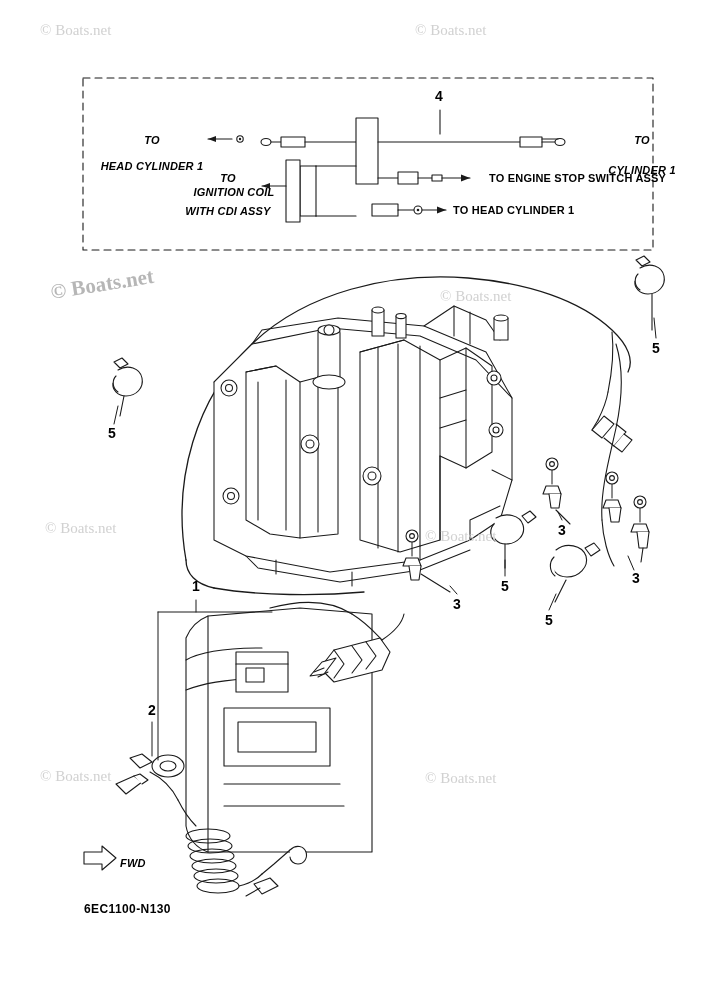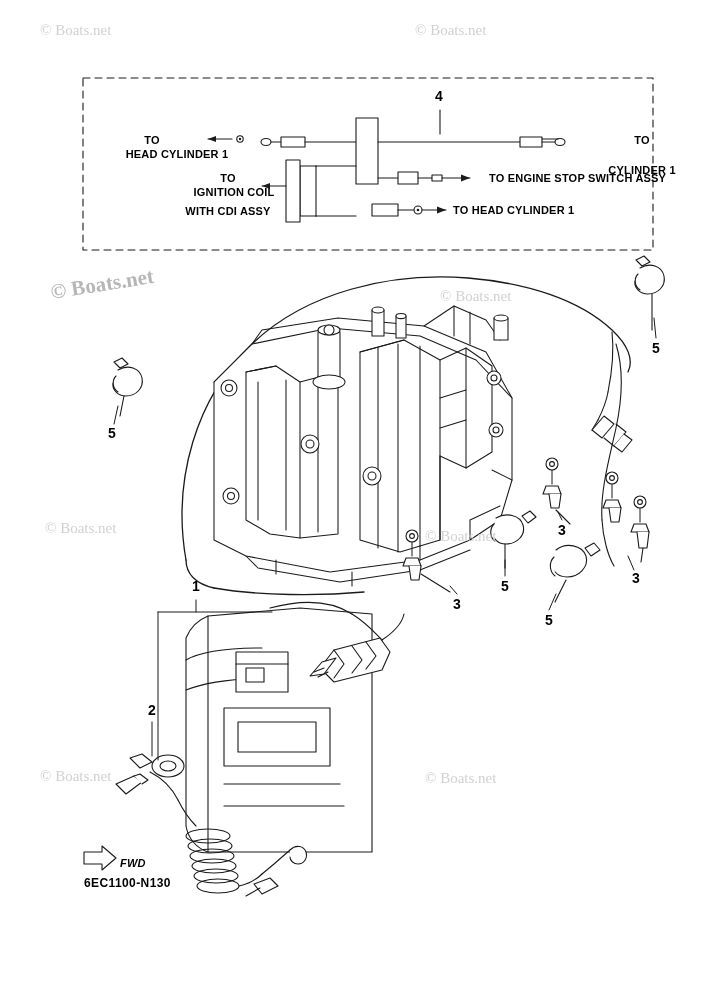--- a/index.html
+++ b/index.html
@@ -60,21 +60,21 @@
     font-size: 12px;
     font-weight: bold;
     letter-spacing: .4px;
   }
   .lbl.fwd {
     font-size: 11px;
     font-weight: bold;
     font-style: italic;
     text-align: right;
   }
-  .center { text-align: right; transform: translateX(-50%); }
+  .center { text-align: right; transform: translateX(-50%); font-style: italic; }
 </style>
 </head>
 <body>
 
 <div id="sheet">
 
   <svg class="layer" viewBox="0 0 714 988">
     <g fill="none" stroke="#1a1a1a" stroke-width="1.1" stroke-linecap="round" stroke-linejoin="round">
 
       <rect x="83" y="78" width="570" height="172" stroke-dasharray="7 5" stroke-width="1.1"></rect>
@@ -358,21 +358,21 @@
   <div class="wm big" style="left:50px; top:272px; transform:rotate(-9deg);">© Boats.net</div>
   <div class="wm" style="left:440px; top:288px;">© Boats.net</div>
   <div class="wm" style="left:45px; top:520px;">© Boats.net</div>
   <div class="wm" style="left:425px; top:528px;">© Boats.net</div>
   <div class="wm" style="left:40px; top:768px;">© Boats.net</div>
   <div class="wm" style="left:425px; top:770px;">© Boats.net</div>
 
   <div class="lbl num" style="left:435px; top:88px;">4</div>
 
   <div class="lbl center" style="left:152px; top:134px;">TO</div>
-  <div class="lbl center" style="left:152px; top:148px;margin-left:25px;">HEAD CYLINDER 1</div>
+  <div class="lbl center" style="left:152px; top:160px;">HEAD CYLINDER 1</div>
 
   <div class="lbl center" style="left:642px; top:134px;">TO</div>
   <div class="lbl center" style="left:642px; top:164px;">CYLINDER 1</div>
 
   <div class="lbl center" style="left:228px; top:172px;">TO</div>
   <div class="lbl center" style="left:228px; top:186px;margin-left:6px;">IGNITION COIL</div>
   <div class="lbl center" style="left:228px; top:205px;">WITH CDI ASSY</div>
 
   <div class="lbl" style="left:489px; top:172px;">TO ENGINE STOP SWITCH ASSY</div>
   <div class="lbl" style="left:453px; top:204px;">TO HEAD CYLINDER 1</div>
@@ -381,15 +381,15 @@
   <div class="lbl num" style="left:108px; top:425px;">5</div>
   <div class="lbl num" style="left:558px; top:522px;">3</div>
   <div class="lbl num" style="left:632px; top:570px;">3</div>
   <div class="lbl num" style="left:501px; top:578px;">5</div>
   <div class="lbl num" style="left:453px; top:596px;">3</div>
   <div class="lbl num" style="left:545px; top:612px;">5</div>
   <div class="lbl num" style="left:192px; top:578px;">1</div>
   <div class="lbl num" style="left:148px; top:702px;">2</div>
 
   <div class="lbl fwd" style="left:120px; top:857px;">FWD</div>
-  <div class="lbl code" style="left:84px; top:876px;">6EC1100-N130</div>
+  <div class="lbl code" style="left:84px; top:902px;">6EC1100-N130</div>
 
 </div>
 
 </body></html>

